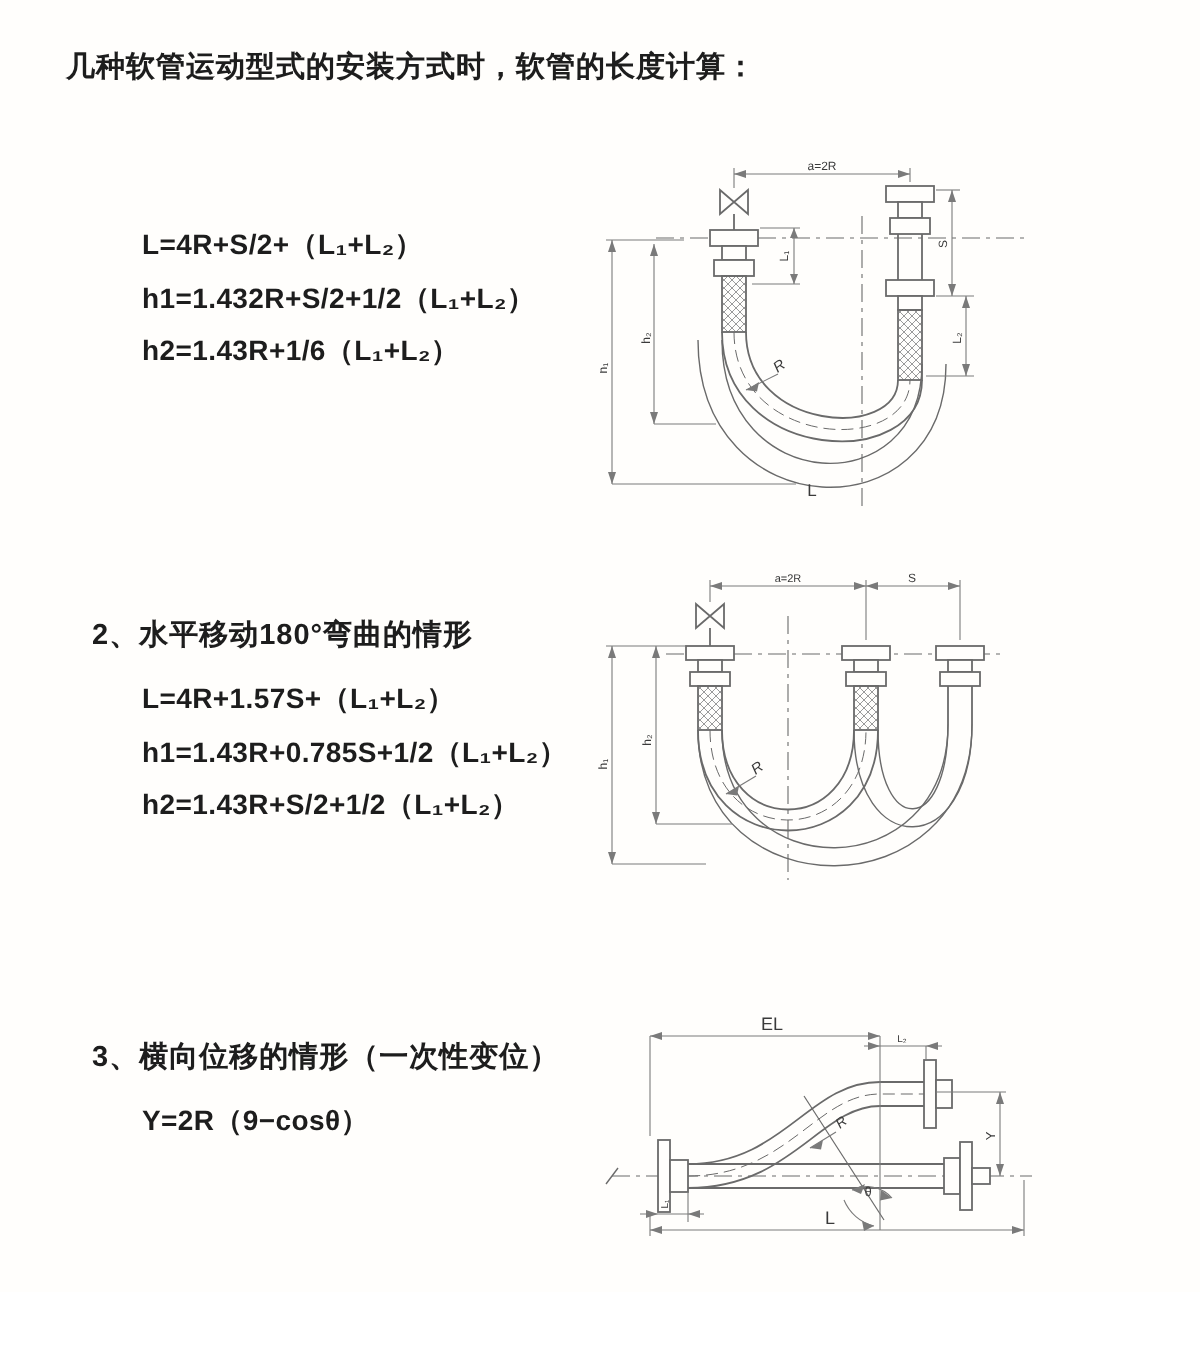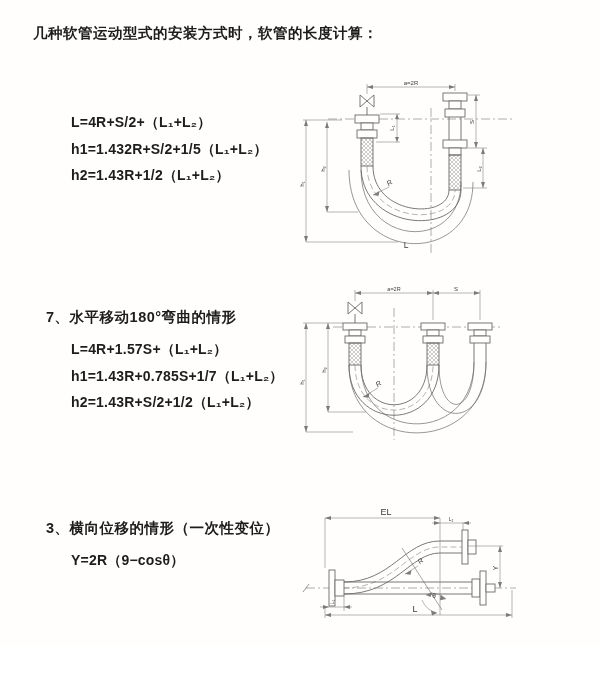--- a/index.html
+++ b/index.html
@@ -19,30 +19,30 @@
 </head>
 <body>
 
 <div class="page">
 
   <div class="title">几种软管运动型式的安装方式时，软管的长度计算：</div>
 
   <div class="sec" id="sec1">
     <div class="formulas">
       <div>L=4R+S/2+（L₁+L₂）</div>
-      <div>h1=1.432R+S/2+1/5（L₁+L₂）</div>
-      <div>h2=1.43R+1/2（L₁+L₂）</div>
+      <div>h1=1.432R+S/2+1/2（L₁+L₂）</div>
+      <div>h2=1.43R+1/6（L₁+L₂）</div>
     </div>
   </div>
 
   <div class="sec" id="sec2">
-    <div class="heading">7、水平移动180°弯曲的情形</div>
+    <div class="heading">2、水平移动180°弯曲的情形</div>
     <div class="formulas">
       <div>L=4R+1.57S+（L₁+L₂）</div>
-      <div>h1=1.43R+0.785S+1/7（L₁+L₂）</div>
+      <div>h1=1.43R+0.785S+1/2（L₁+L₂）</div>
       <div>h2=1.43R+S/2+1/2（L₁+L₂）</div>
     </div>
   </div>
 
   <div class="sec" id="sec3">
     <div class="heading">3、横向位移的情形（一次性变位）</div>
     <div class="formulas">
       <div>Y=2R（9−cosθ）</div>
     </div>
   </div>

